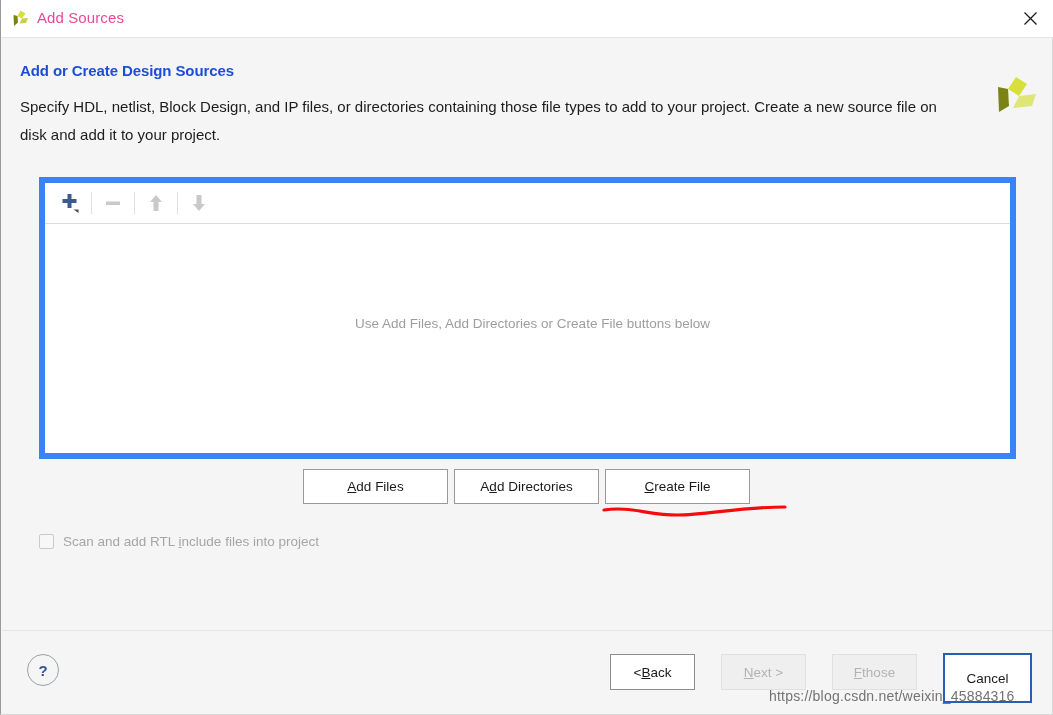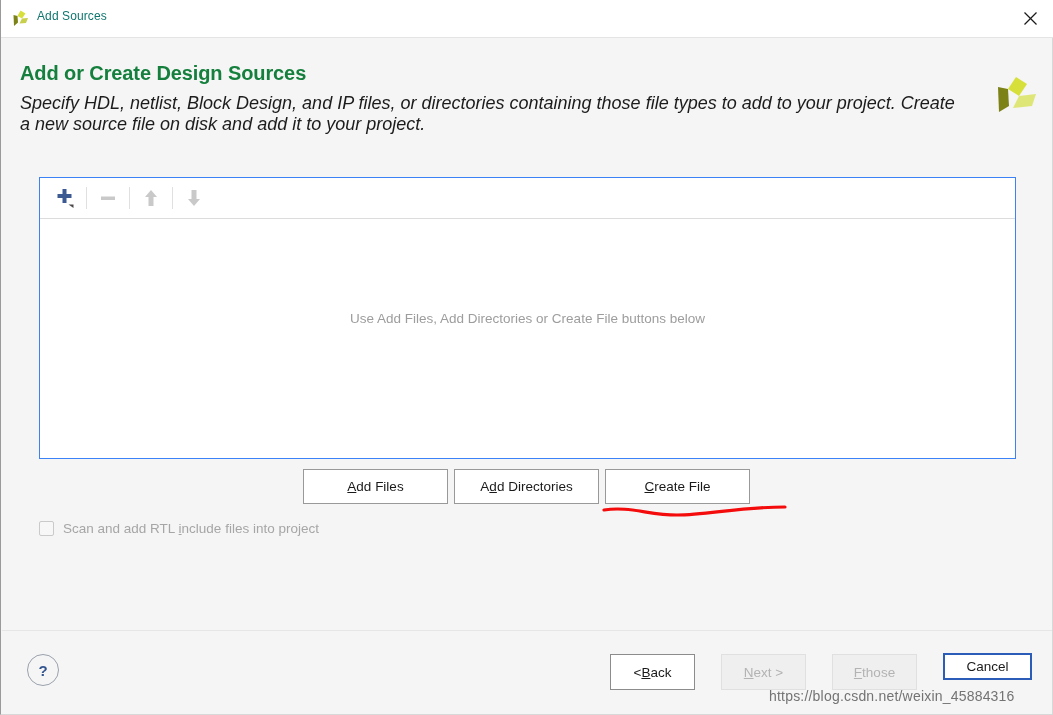--- a/index.html
+++ b/index.html
@@ -37,67 +37,66 @@
     box-sizing: border-box;
   }
   #title-logo {
     position: absolute;
     left: 10px; top: 9px;
     width: 20px; height: 20px;
   }
   #title-text {
     position: absolute;
     left: 36px; top: 9px;
-    font-size: 12px;
-    color: #0f766e;
+    font-size: 15px;
+    color: #ec4899;
     letter-spacing: .1px;
   }
   #close-btn {
     position: absolute;
     right: 0; top: 0;
     width: 46px; height: 37px;
     display: flex;
     align-items: center;
     justify-content: center;
     cursor: default;
   }
   #close-btn svg { display: block; }
 
   
   #header-title {
     position: absolute;
     left: 19px; top: 62px;
-    font-size: 20px;
+    font-size: 15px;
     font-weight: bold;
-    color: #15803d;
+    color: #1d4ed8;
     letter-spacing: -.1px;
   }
   #header-desc {
     position: absolute;
     left: 19px; top: 93px;
     width: 945px;
-    font-size: 18px;
-    line-height: 21px;
+    font-size: 15px;
+    line-height: 28px;
     color: #1c1c1c;
-    font-style: italic;
   }
   #header-logo {
     position: absolute;
     left: 993px; top: 76px;
     width: 44px; height: 40px;
   }
 
   
   #panel {
     position: absolute;
     left: 38px; top: 177px;
     width: 977px;
     height: 282px;
     background: #ffffff;
-    border: 1px solid #3b82f6;
+    border: 6px solid #3b82f6;
     box-sizing: border-box;
   }
   #panel-toolbar {
     position: relative;
     height: 41px;
     border-bottom: 1px solid #dcdcdc;
     display: flex;
     align-items: center;
     padding-left: 8px;
     box-sizing: border-box;
@@ -163,21 +162,21 @@
     pointer-events: none;
   }
 
   
   #checkbox-group {
     position: absolute;
     left: 38px; top: 521px;
   }
   .cb-row {
     display: flex;
-    align-items: flex-start;
+    align-items: flex-end;
     height: 28px;
     margin-bottom: 3px;
   }
   .cb-box {
     width: 15px;
     height: 15px;
     border: 1px solid #cacaca;
     background: #f7f7f7;
     border-radius: 2px;
     box-sizing: border-box;
@@ -251,21 +250,21 @@
     color: #b3b3b3;
   }
   #btn-next   { margin-left: 26px; }
   #btn-finish { margin-left: 26px; }
   #btn-cancel {
     margin-left: 26px;
     background: #ffffff;
     border: 2px solid #2a5cb8;
     color: #1a1a1a;
     width: 89px;
-    height: 27px;
+    height: 50px;
     margin-top: -1px;
     align-items: center;
   }
 
   
   #watermark {
     position: absolute;
     left: 768px; top: 688px;
     font-size: 14px;
     color: #737373;

